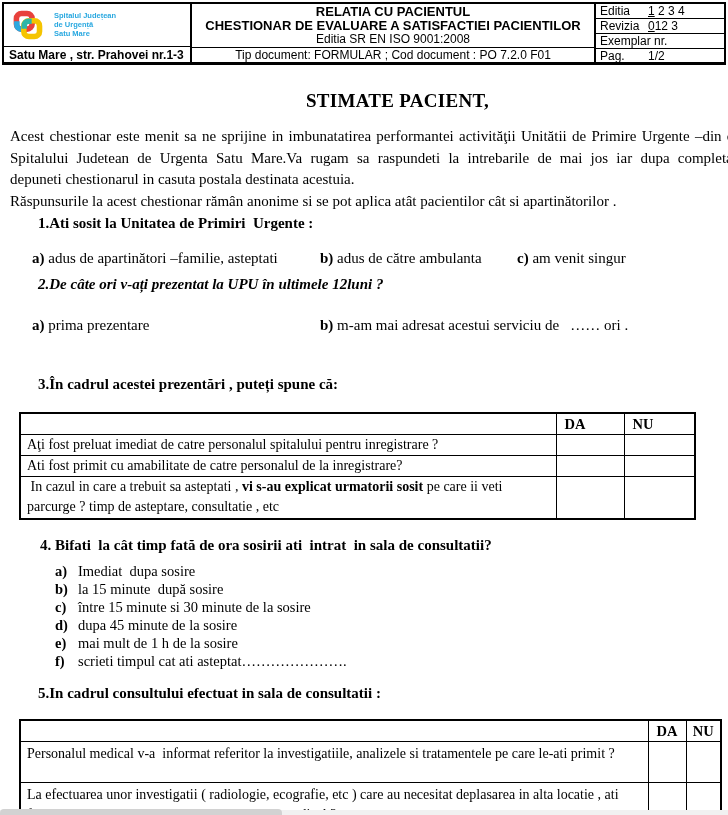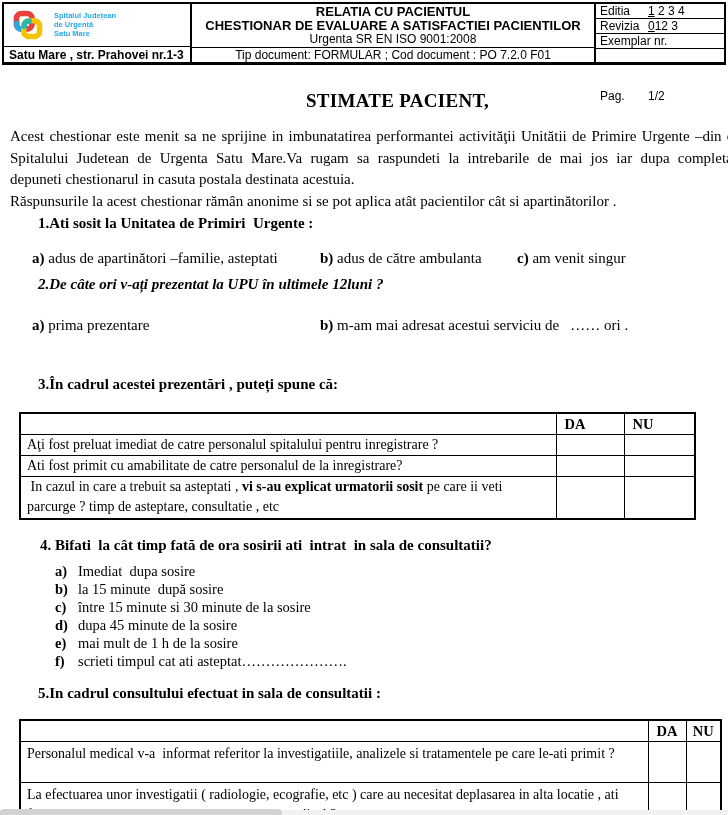--- a/index.html
+++ b/index.html
@@ -13,21 +13,21 @@
   .logo-row{height:41px;border-bottom:1.5px solid #000;display:flex;align-items:flex-start;padding:2px 0 0 4px;}
   .logo-text{color:#29A8E0;font-weight:bold;font-size:7.5px;line-height:9px;margin:5px 0 0 7px;}
   .addr{flex:1;font-weight:bold;font-size:12px;padding:1px 8px 0 5px;white-space:pre;}
   .hdr-center{width:402px;border-right:2px solid #000;display:flex;flex-direction:column;text-align:center;}
   .hdr-center-top{height:42px;border-bottom:1.5px solid #000;padding-top:1px;}
   .hc-b{font-weight:bold;font-size:13px;line-height:14px;white-space:pre;}
   .hc-r{font-size:12px;line-height:13px;white-space:pre;}
   .hdr-center-bottom{flex:1;font-size:12px;display:flex;align-items:center;justify-content:center;white-space:pre;}
   .hdr-right{flex:1;display:flex;flex-direction:column;font-size:12px;}
   .meta-row{flex:1;display:flex;align-items:center;padding-left:4px;border-bottom:1.5px solid #000;white-space:pre;}
-  .meta-row.last{border-bottom:none;margin-top:40px;}
+  .meta-row.last{border-bottom:none;}
   .meta-label{display:inline-block;width:48px;}
   .u{text-decoration:underline;}
   .pre{white-space:pre-wrap;}
 
   
   .salutation{position:absolute;top:90px;left:0;width:795px;text-align:center;
               font-weight:bold;font-size:19px;letter-spacing:.3px;}
   .intro{position:absolute;top:126px;left:10px;width:900px;font-size:15px;line-height:21.5px;}
   .iline{white-space:pre;}
   .j1{word-spacing:1.5px;}
@@ -81,21 +81,21 @@
           <div>Satu Mare</div>
         </div>
       </div>
       <div class="addr">Satu Mare , str. Prahovei nr.1-3</div>
     </div>
 
     <div class="hdr-center">
       <div class="hdr-center-top">
         <div class="hc-b">RELATIA CU PACIENTUL</div>
         <div class="hc-b">CHESTIONAR DE EVALUARE A SATISFACTIEI PACIENTILOR</div>
-        <div class="hc-r">Urgenta SR EN ISO 9001:2008</div>
+        <div class="hc-r">Editia SR EN ISO 9001:2008</div>
       </div>
       <div class="hdr-center-bottom">Tip document: FORMULAR ; Cod document : PO 7.2.0 F01</div>
     </div>
 
     <div class="hdr-right">
       <div class="meta-row">
         <span class="meta-label">Editia</span>
         <span class="u">1</span><span class="pre"> 2 3 4</span>
       </div>
       <div class="meta-row">

